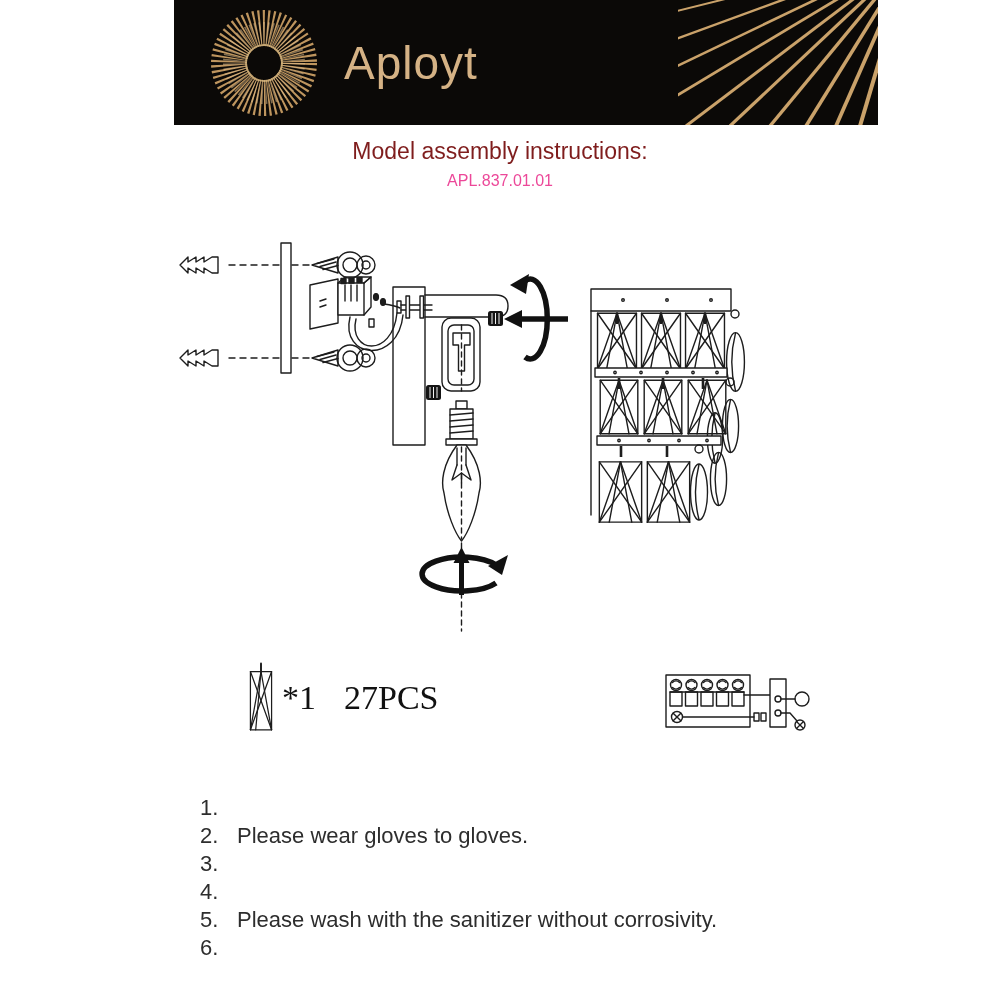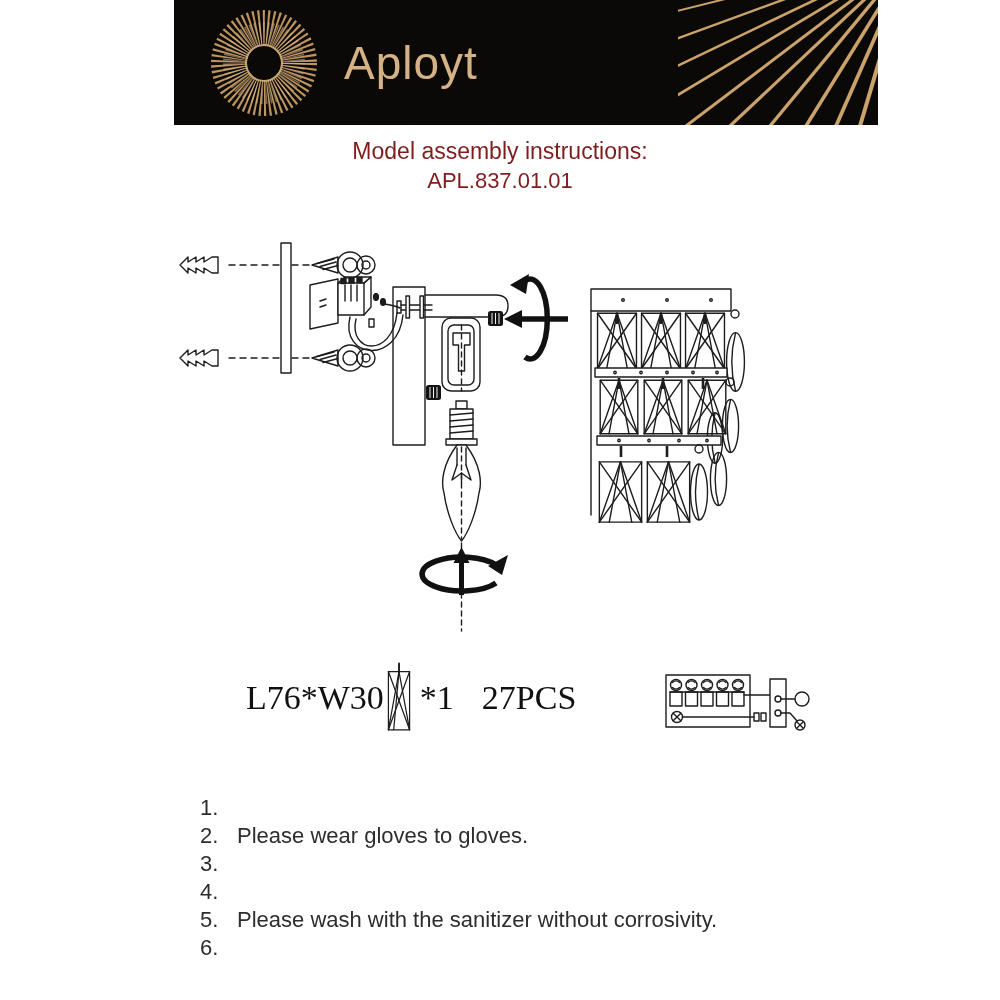--- a/index.html
+++ b/index.html
@@ -7,21 +7,21 @@
         font-family:"Liberation Sans",sans-serif;color:#2e2e2e;}
   
   .banner{position:absolute;left:154px;top:0;width:704px;height:125px;background:#0b0907;overflow:hidden;margin-left:20px;}
   .banner .logo{position:absolute;left:34px;top:7px;}
   .banner .brand{position:absolute;left:170px;top:0;height:125px;display:flex;align-items:center;
         font-size:46px;letter-spacing:1px;color:#d5b285;font-weight:400;}
   .banner .rays{position:absolute;right:0;top:0;}
   
   .title-block{position:absolute;left:0;top:136px;width:1000px;text-align:center;line-height:30px;}
   .title-line1{font-size:23px;color:#7f1d1d;}
-  .title-line2{font-size:22px;color:#7f1d1d;}
+  .title-line2{font-size:16px;color:#ec4899;}
   
   .diag{position:absolute;}
   .diag svg{display:block;}
   .lineart{stroke:#1d1d1d;fill:none;stroke-width:1.4;stroke-linejoin:round;stroke-linecap:round;}
   
   .parts{position:absolute;left:246px;top:660px;height:76px;display:flex;align-items:center;
         font-family:"Liberation Serif","DejaVu Serif",serif;font-size:34px;color:#111;}
   .parts .qty{margin-left:6px;}
   .parts .pcs{margin-left:28px;}
   
@@ -251,21 +251,20 @@
       </g>
       <circle class="lineart" cx="116" cy="166" r="4"></circle>
       <use href="#xtal" x="15" y="163" width="45" height="92"></use>
       <use href="#xtal" x="63" y="163" width="45" height="92"></use>
       <use href="#lens" x="106" y="162" width="20" height="94"></use>
       <use href="#lens" x="126" y="150" width="19" height="92"></use>
     </svg>
   </div>
 
   <div class="parts">
-    <span>L76*W30</span>
     <svg width="30" height="72" viewBox="0 0 34 80">
       <g class="lineart">
         <line x1="17" y1="1" x2="17" y2="10" stroke-width="2.2"></line>
         <rect x="5" y="10" width="24" height="66"></rect>
         <line x1="5" y1="10" x2="29" y2="76"></line>
         <line x1="29" y1="10" x2="5" y2="76"></line>
         <line x1="17" y1="10" x2="5" y2="76"></line>
         <line x1="17" y1="10" x2="29" y2="76"></line>
         <line x1="17" y1="10" x2="11" y2="76"></line>
       </g>

